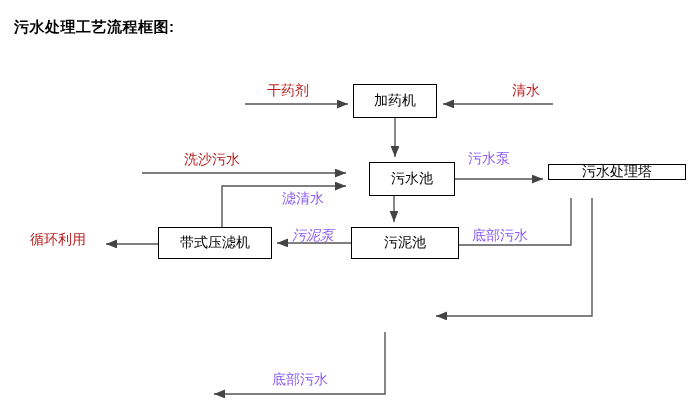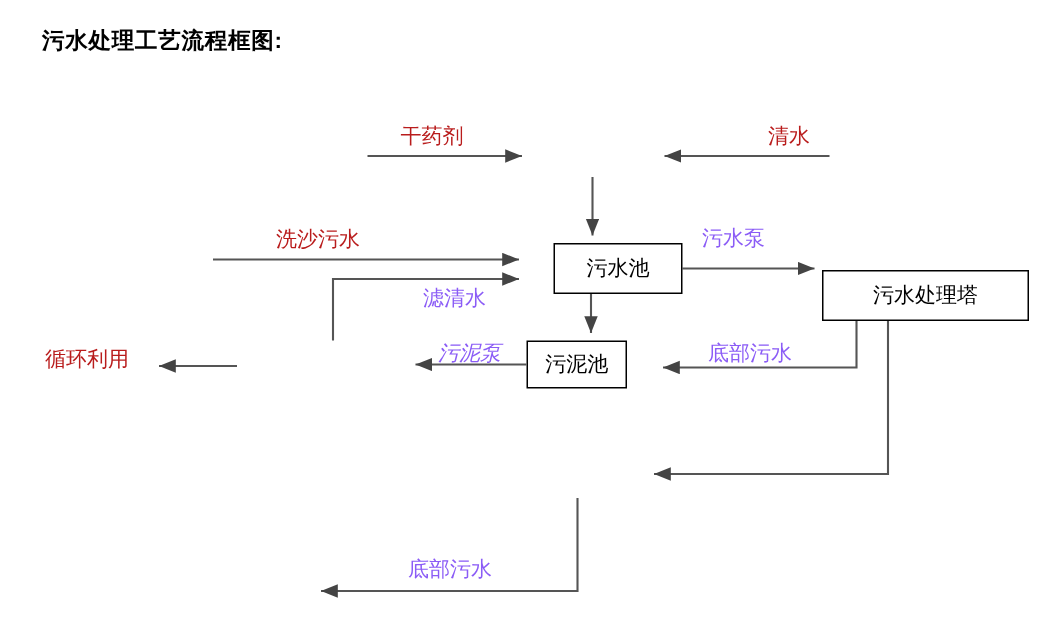--- a/index.html
+++ b/index.html
@@ -10,21 +10,21 @@
   #canvas {
     position: relative;
     width: 700px;
     height: 420px;
     background: #ffffff;
     overflow: hidden;
     font-family: "Liberation Sans", "DejaVu Sans", sans-serif;
   }
   #diagram-title {
     position: absolute;
-    left: 28px;
+    left: 14px;
     top: 18px;
     font-size: 15px;
     font-weight: bold;
     color: #000000;
     letter-spacing: 0.5px;
     white-space: nowrap;
   }
   #flow-svg {
     position: absolute;
     left: 0;
@@ -94,31 +94,37 @@
 
       <path d="M158,244 L106,244" marker-end="url(#arrow-r)"></path>
 
       <path d="M592,198 L592,316 L436,316" marker-end="url(#arrow-r)"></path>
 
       <path d="M385,332 L385,394 L214,394" marker-end="url(#arrow-r)"></path>
 
     </g>
   </svg>
 
+  <div class="node-box" style="left:353px; top:84px; width:84px; height:34px;">
+    <span>加药机</span>
+  </div>
 
   <div class="node-box" style="left:351px; top:162px; width:86px; height:34px;margin-left:18px;">
     <span>污水池</span>
   </div>
 
-  <div class="node-box" style="left:548px; top:180px; width:138px; height:34px;">
+  <div class="node-box" style="left:548px; top:164px; width:138px; height:16px;">
     <span>污水处理塔</span>
   </div>
 
+  <div class="node-box" style="left:158px; top:227px; width:114px; height:32px;">
+    <span>带式压滤机</span>
+  </div>
 
-  <div class="node-box" style="left:351px; top:227px; width:67px; height:32px;">
+  <div class="node-box" style="left:351px; top:227px; width:108px; height:32px;">
     <span>污泥池</span>
   </div>
 
 
   <div class="terminal-label" style="left:288px; top:91px;">干药剂</div>
 
   <div class="terminal-label" style="left:506px; top:91px;margin-left:20px;">清水</div>
 
   <div class="terminal-label" style="left:212px; top:160px;">洗沙污水</div>
 

